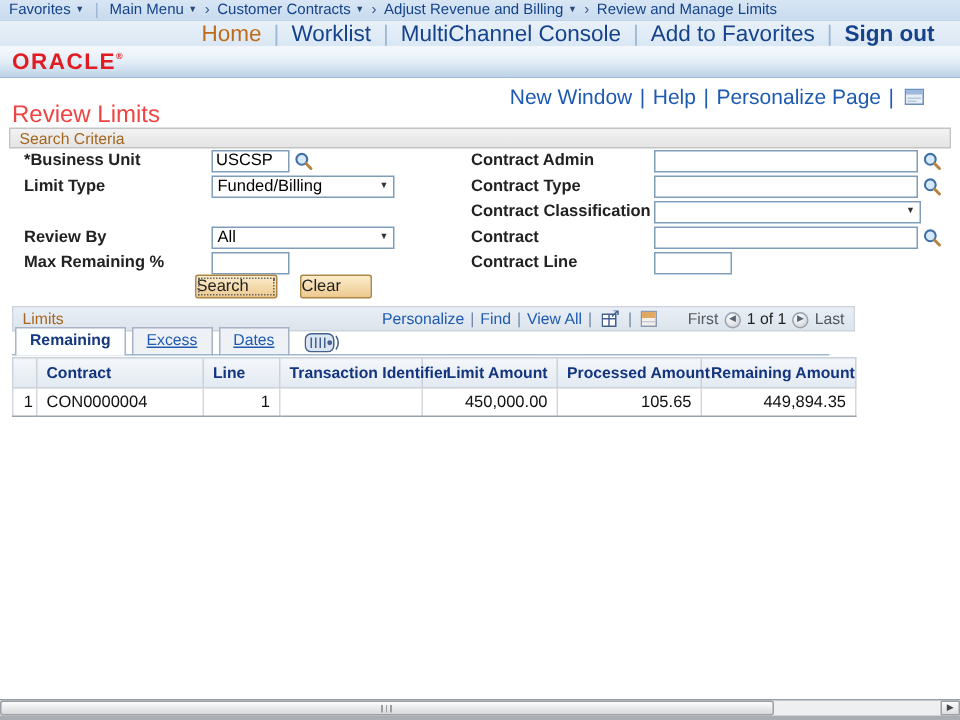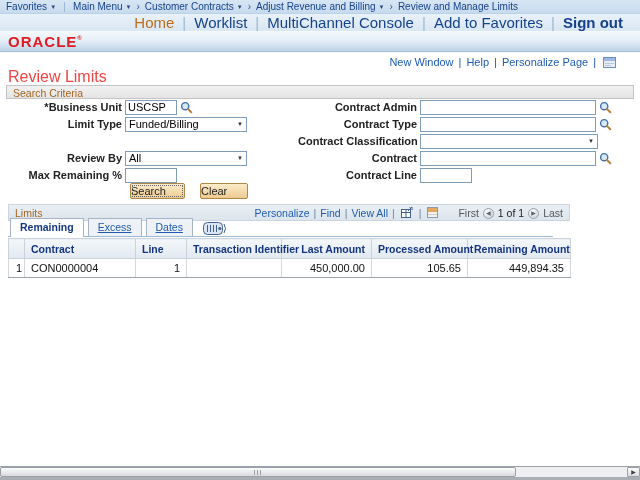--- a/index.html
+++ b/index.html
@@ -26,33 +26,33 @@
   .lsep { color:#9db8d4; margin:0 8px; }
 
   .logoband { position:absolute; left:0; top:31px; width:640px; height:21px;
     background:linear-gradient(#f5f9fc 0%, #e4eef7 50%, #bdd3e8 100%);
     border-bottom:1px solid #9fbbd8; }
   .oracle { position:absolute; left:8px; top:2px; color:#e01b22; font-weight:bold;
     font-size:15px; letter-spacing:1px; }
   .oracle .reg { font-size:6px; vertical-align:7px; letter-spacing:0; }
 
   
-  .pagelinks { position:absolute; top:56px; right:22px; font-size:11px; color:#1e5bb0;
+  .pagelinks { position:absolute; top:56px; right:22px; font-size:14px; color:#1e5bb0;
     display:flex; align-items:center; white-space:nowrap;margin-left:18px; }
   .plink { color:#1e5bb0; cursor:pointer; }
   .psep { color:#1e5bb0; margin:0 5px; }
   .pagetitle { position:absolute; left:8px; top:68px; font-size:16px; color:#ef4444; }
 
   
   .sectionbar { position:absolute; left:6px; top:85px; width:628px; height:14px;
     background:linear-gradient(#f2f2f2,#e4e4e4); border:1px solid #c3c3c3;
     font-size:10.5px; color:#a5661f; padding:1px 0 0 6px; }
 
   .frow { position:absolute; display:flex; align-items:center; height:16px; }
-  .flabel { font-size:11px; font-weight:bold; color:#222; text-align:right; margin-right:3px; white-space:nowrap; }
+  .flabel { font-size:11px; font-weight:bold; color:#222; margin-right:3px; white-space:nowrap;margin-left:16px; }
   .flabel.lw { width:122px; }
   .flabel.rw { width:119px; }
   .fin { height:15px; border:1px solid #7f9db9; background:#fff; font-family:"Liberation Sans",sans-serif;
     font-size:11px; padding:0 2px; color:#000; }
   .pssel { height:15px; border:1px solid #7f9db9; background:#fff; font-size:11px; color:#000;
     display:flex; align-items:center; justify-content:space-between; padding:0 3px 0 3px; cursor:pointer; }
   .pssel .arrow { font-size:6px; color:#333; }
   .mag { display:inline-block; margin-left:3px; cursor:pointer; line-height:0; }
 
   .btn { position:absolute; height:16px; background:linear-gradient(#fbeccb,#eeca90);
@@ -280,21 +280,21 @@
         <col style="width:90px">
         <col style="width:96px">
         <col style="width:103px">
       </colgroup>
     <tbody>
         <tr>
       <th class="rn"></th>
       <th>Contract</th>
       <th>Line</th>
       <th>Transaction Identifier</th>
-      <th class="num">Last Amount</th>
+      <th class="num">Limit Amount</th>
       <th class="num">Processed Amount</th>
       <th class="num">Remaining Amount</th>
     </tr>
     <tr>
       <td class="rn num">1</td>
       <td>CON0000004</td>
       <td class="num">1</td>
       <td></td>
       <td class="num">450,000.00</td>
       <td class="num">105.65</td>

